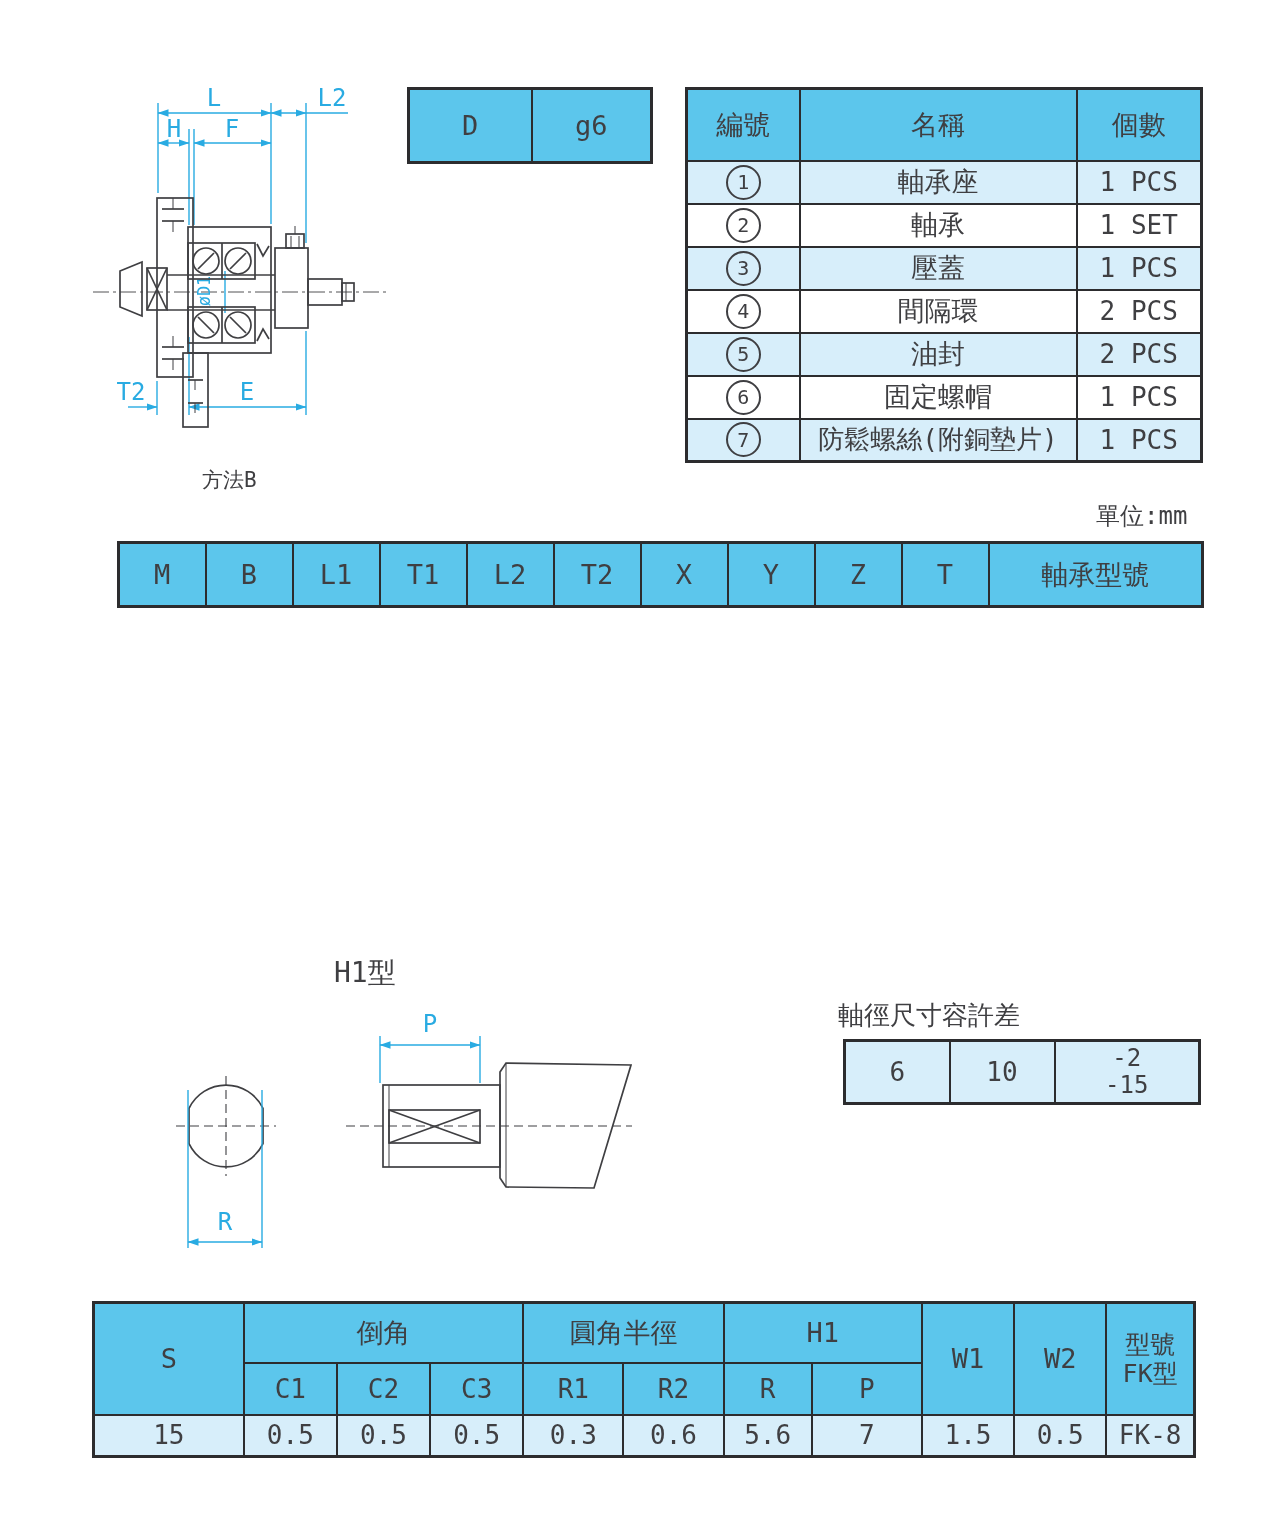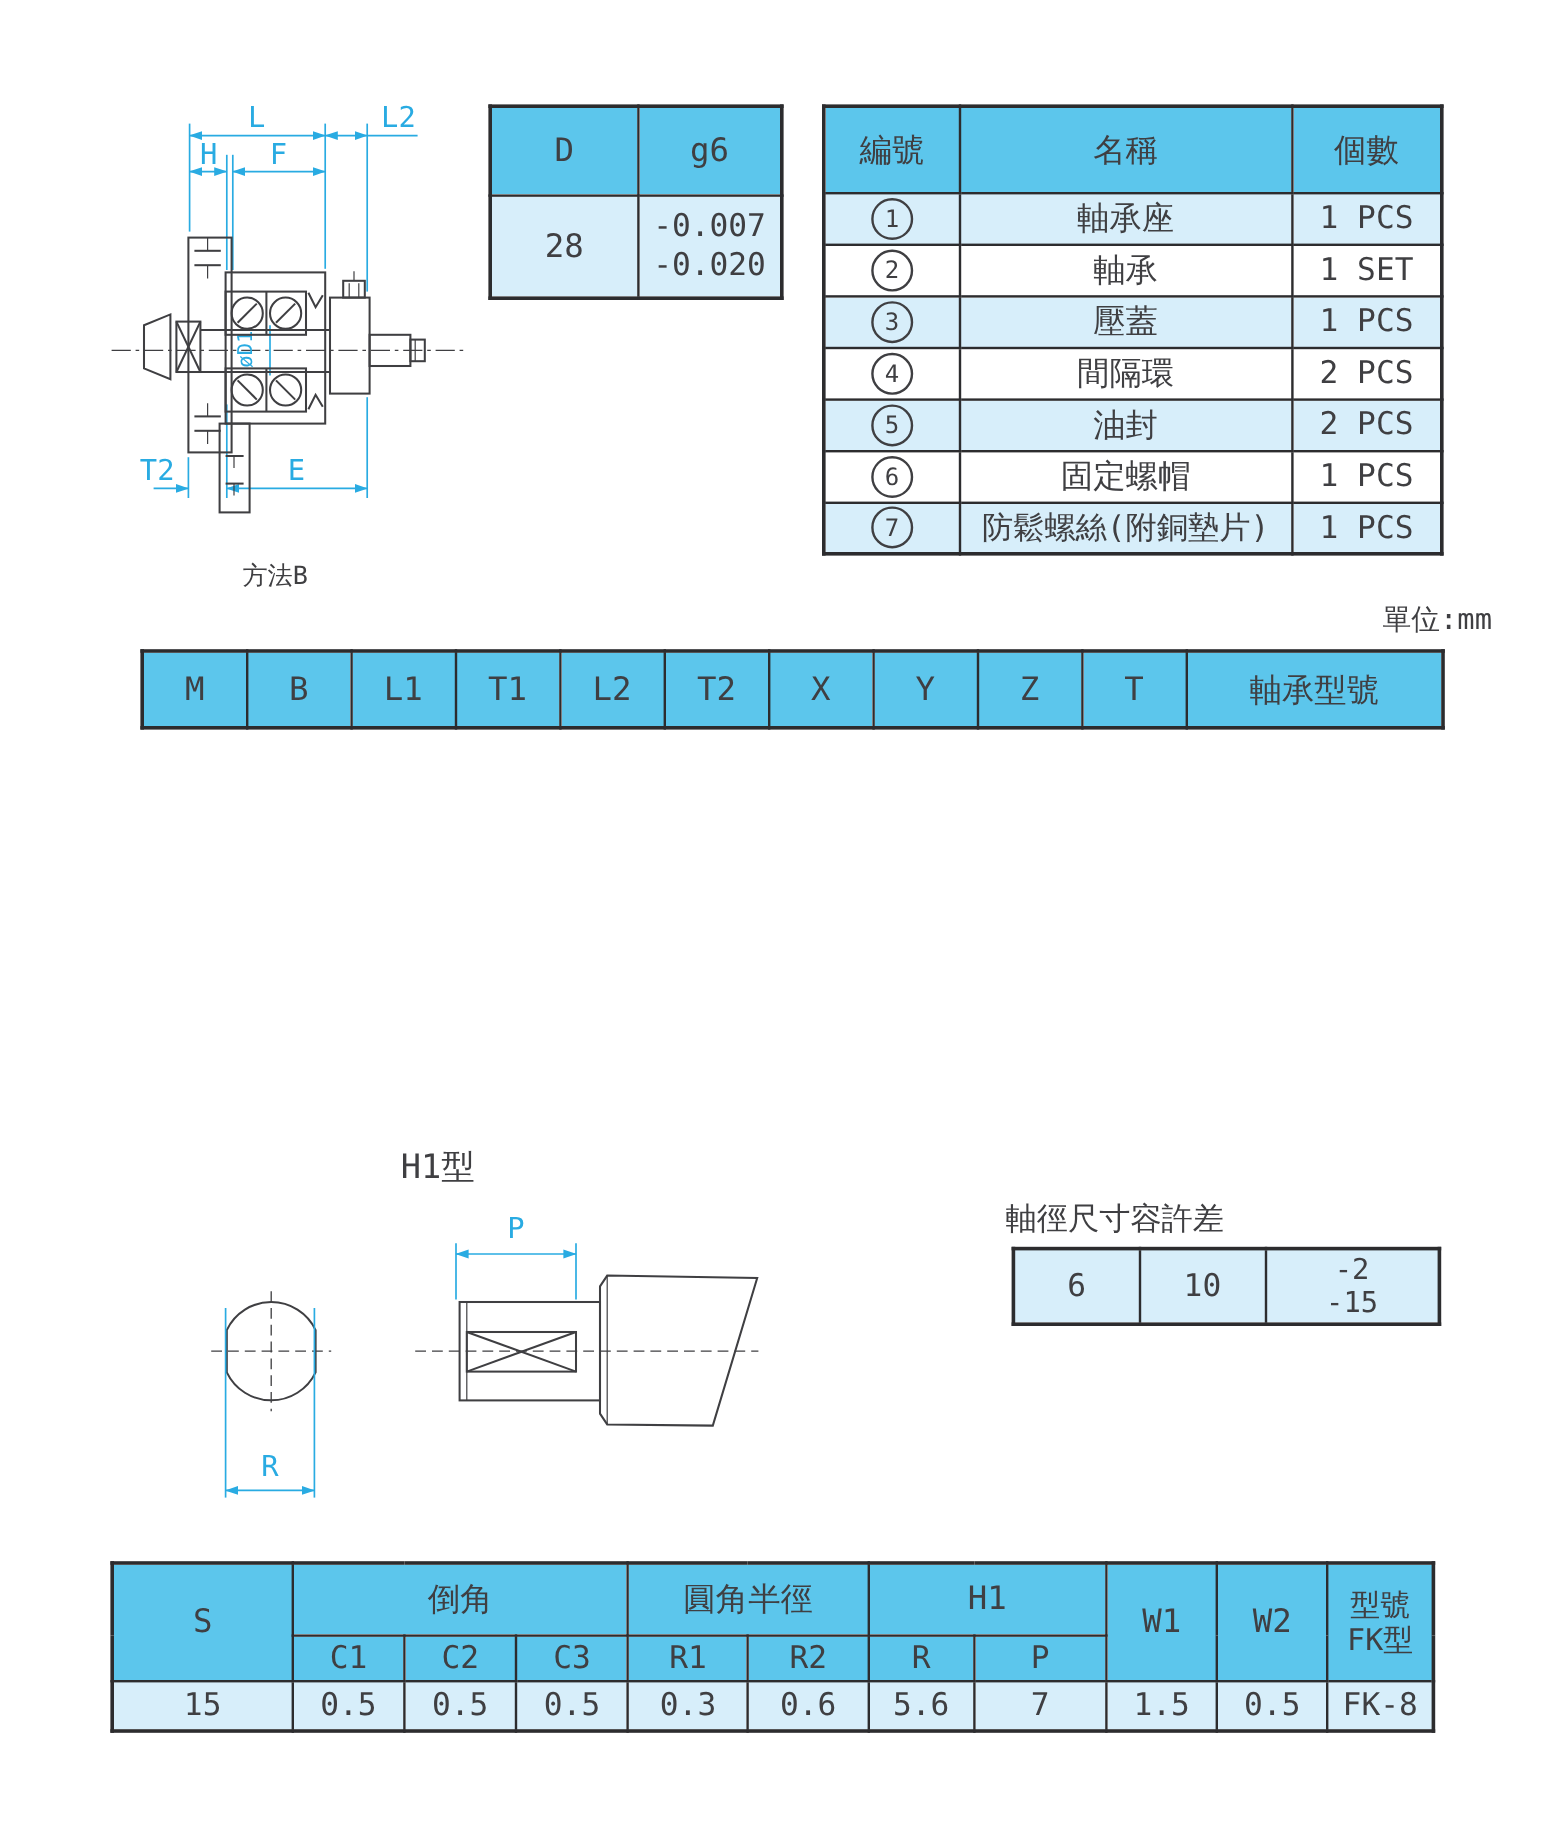--- a/index.html
+++ b/index.html
@@ -127,27 +127,20 @@
   <table style="left:407px;top:87px;width:243px;">
     <colgroup>
         <col style="width:123px">
         <col style="width:120px">
       </colgroup>
     <tbody>
         <tr style="height:74px">
       <th class="hd fs27">D</th>
       <th class="hd fs27">g6</th>
     </tr>
-    <tr style="height:86px">
-      <td class="lt fs27">28</td>
-      <td class="lt two-line">
-        <span style="display:block">-0.007</span>
-        <span style="display:block">-0.020</span>
-      </td>
-    </tr>
   </tbody>
     </table>
 
   <table style="left:685px;top:87px;width:515px;">
     <colgroup>
         <col style="width:113px">
         <col style="width:277px">
         <col style="width:125px">
       </colgroup>
     <tbody>
@@ -188,21 +181,21 @@
     </tr>
     <tr style="height:43px">
       <td class="lt"><span class="circ">7</span></td>
       <td class="lt fs26">防鬆螺絲(附銅墊片)</td>
       <td class="lt fs26">1 PCS</td>
     </tr>
   </tbody>
     </table>
 
   <div class="plabel" style="left:202px;top:466px;font-size:21px">方法B</div>
-  <div class="plabel" style="left:1152px;top:500px;font-size:24px">單位:mm</div>
+  <div class="plabel" style="left:1096px;top:500px;font-size:24px">單位:mm</div>
 
   <table style="left:117px;top:541px;width:1084px;">
     <colgroup>
       <col style="width:87px">
         <col style="width:87px">
         <col style="width:87px">
         <col style="width:87px">
       <col style="width:87px">
         <col style="width:87px">
         <col style="width:87px">
@@ -303,21 +296,21 @@
       <th class="hd fs27" colspan="3">倒角</th>
       <th class="hd fs27" colspan="2">圓角半徑</th>
       <th class="hd fs27" colspan="2">H1</th>
       <th class="hd fs27" rowspan="2">W1</th>
       <th class="hd fs27" rowspan="2">W2</th>
       <th class="hd" rowspan="2">
         <span style="display:block;font-size:25px;line-height:29px">型號</span>
         <span style="display:block;font-size:25px;line-height:29px">FK型</span>
       </th>
     </tr>
-    <tr style="height:38px">
+    <tr style="height:52px">
       <th class="hd fs26">C1</th>
       <th class="hd fs26">C2</th>
       <th class="hd fs26">C3</th>
       <th class="hd fs26">R1</th>
       <th class="hd fs26">R2</th>
       <th class="hd fs26">R</th>
       <th class="hd fs26">P</th>
     </tr>
     <tr style="height:42px">
       <td class="lt fs26">15</td>

